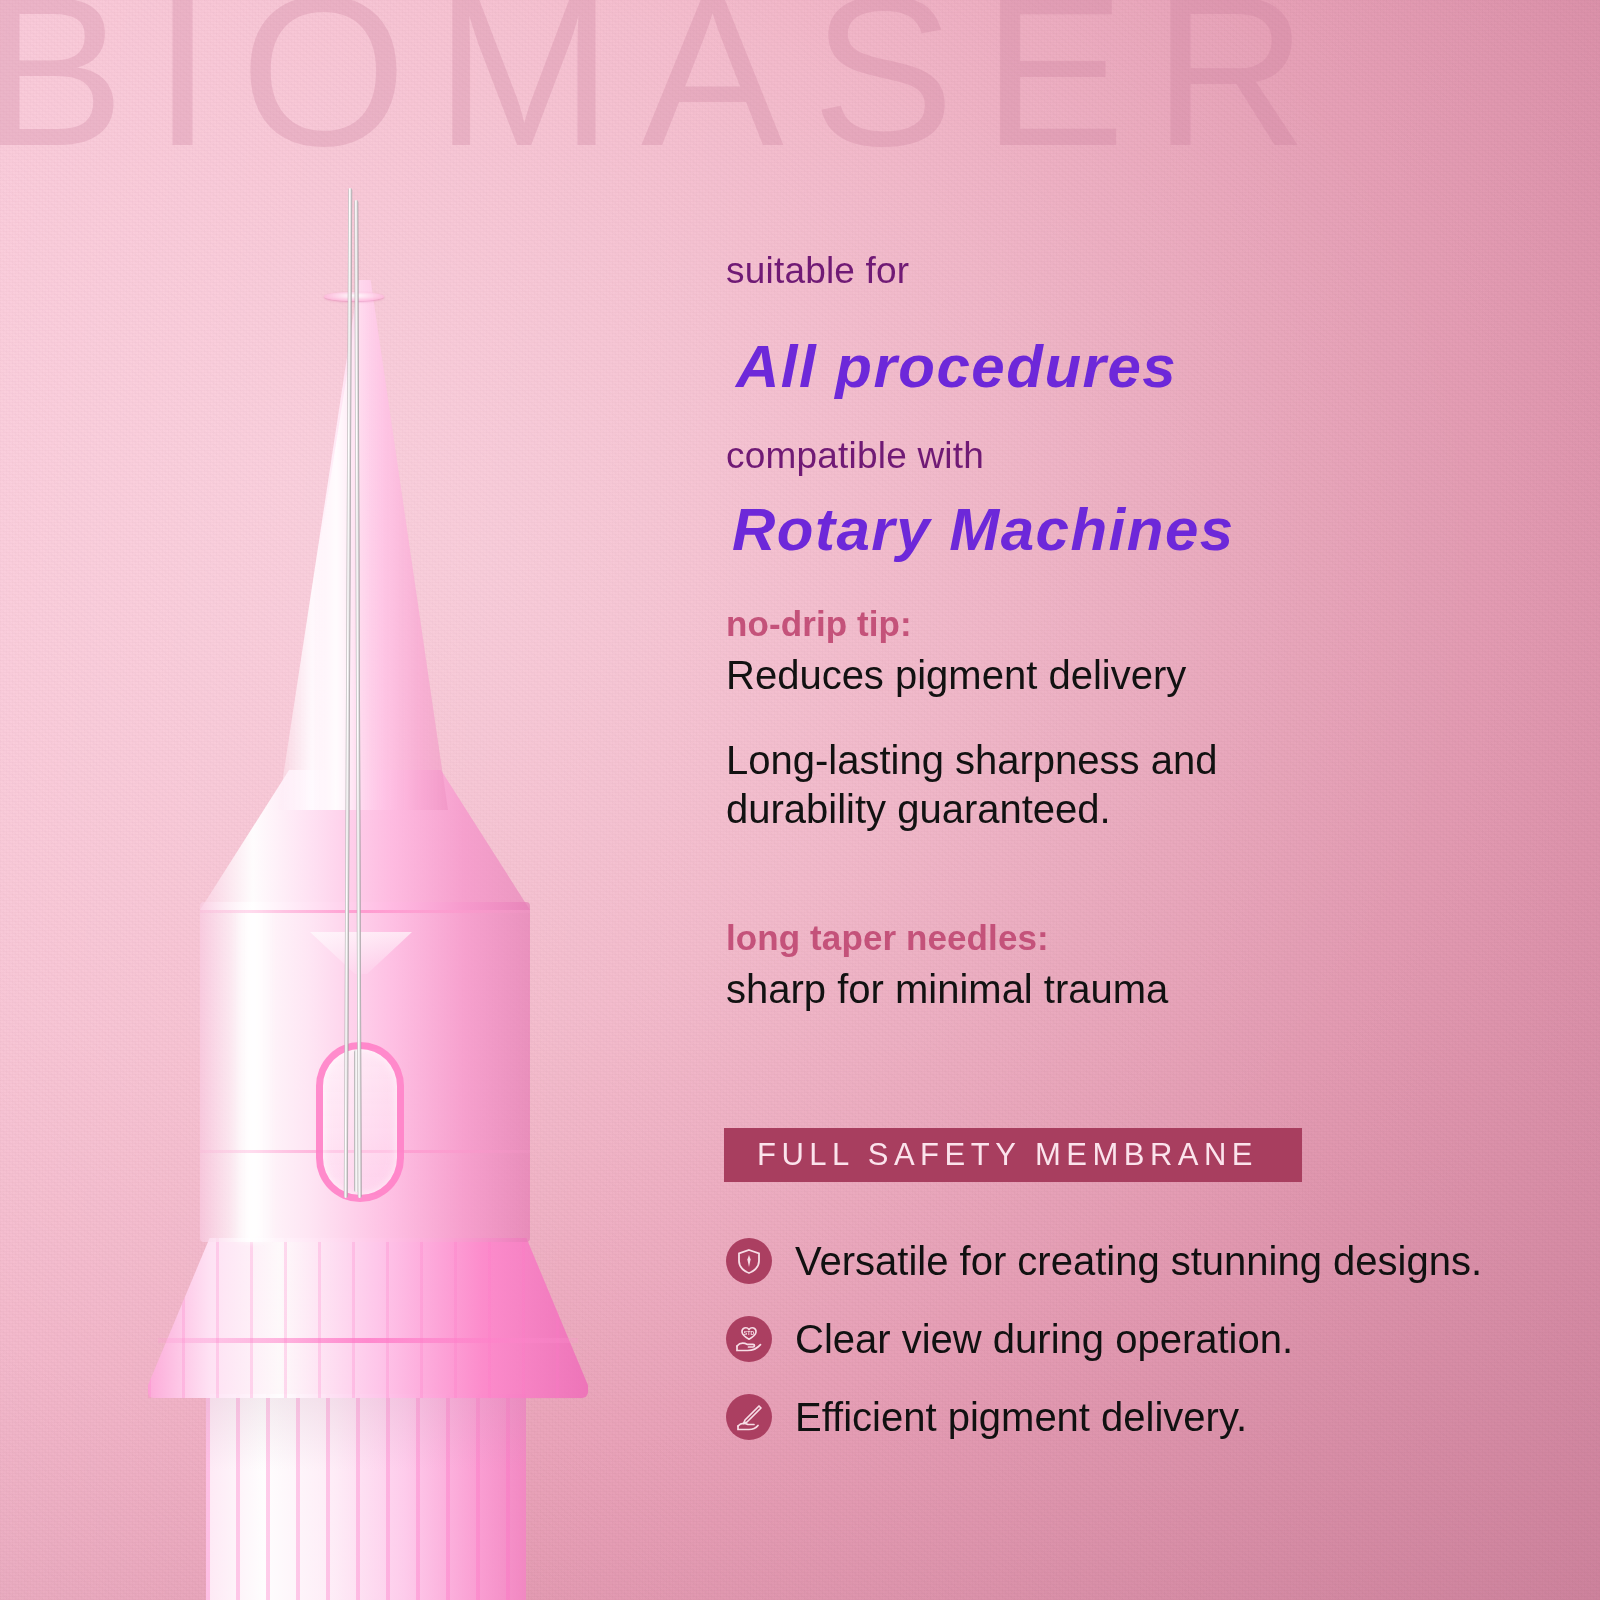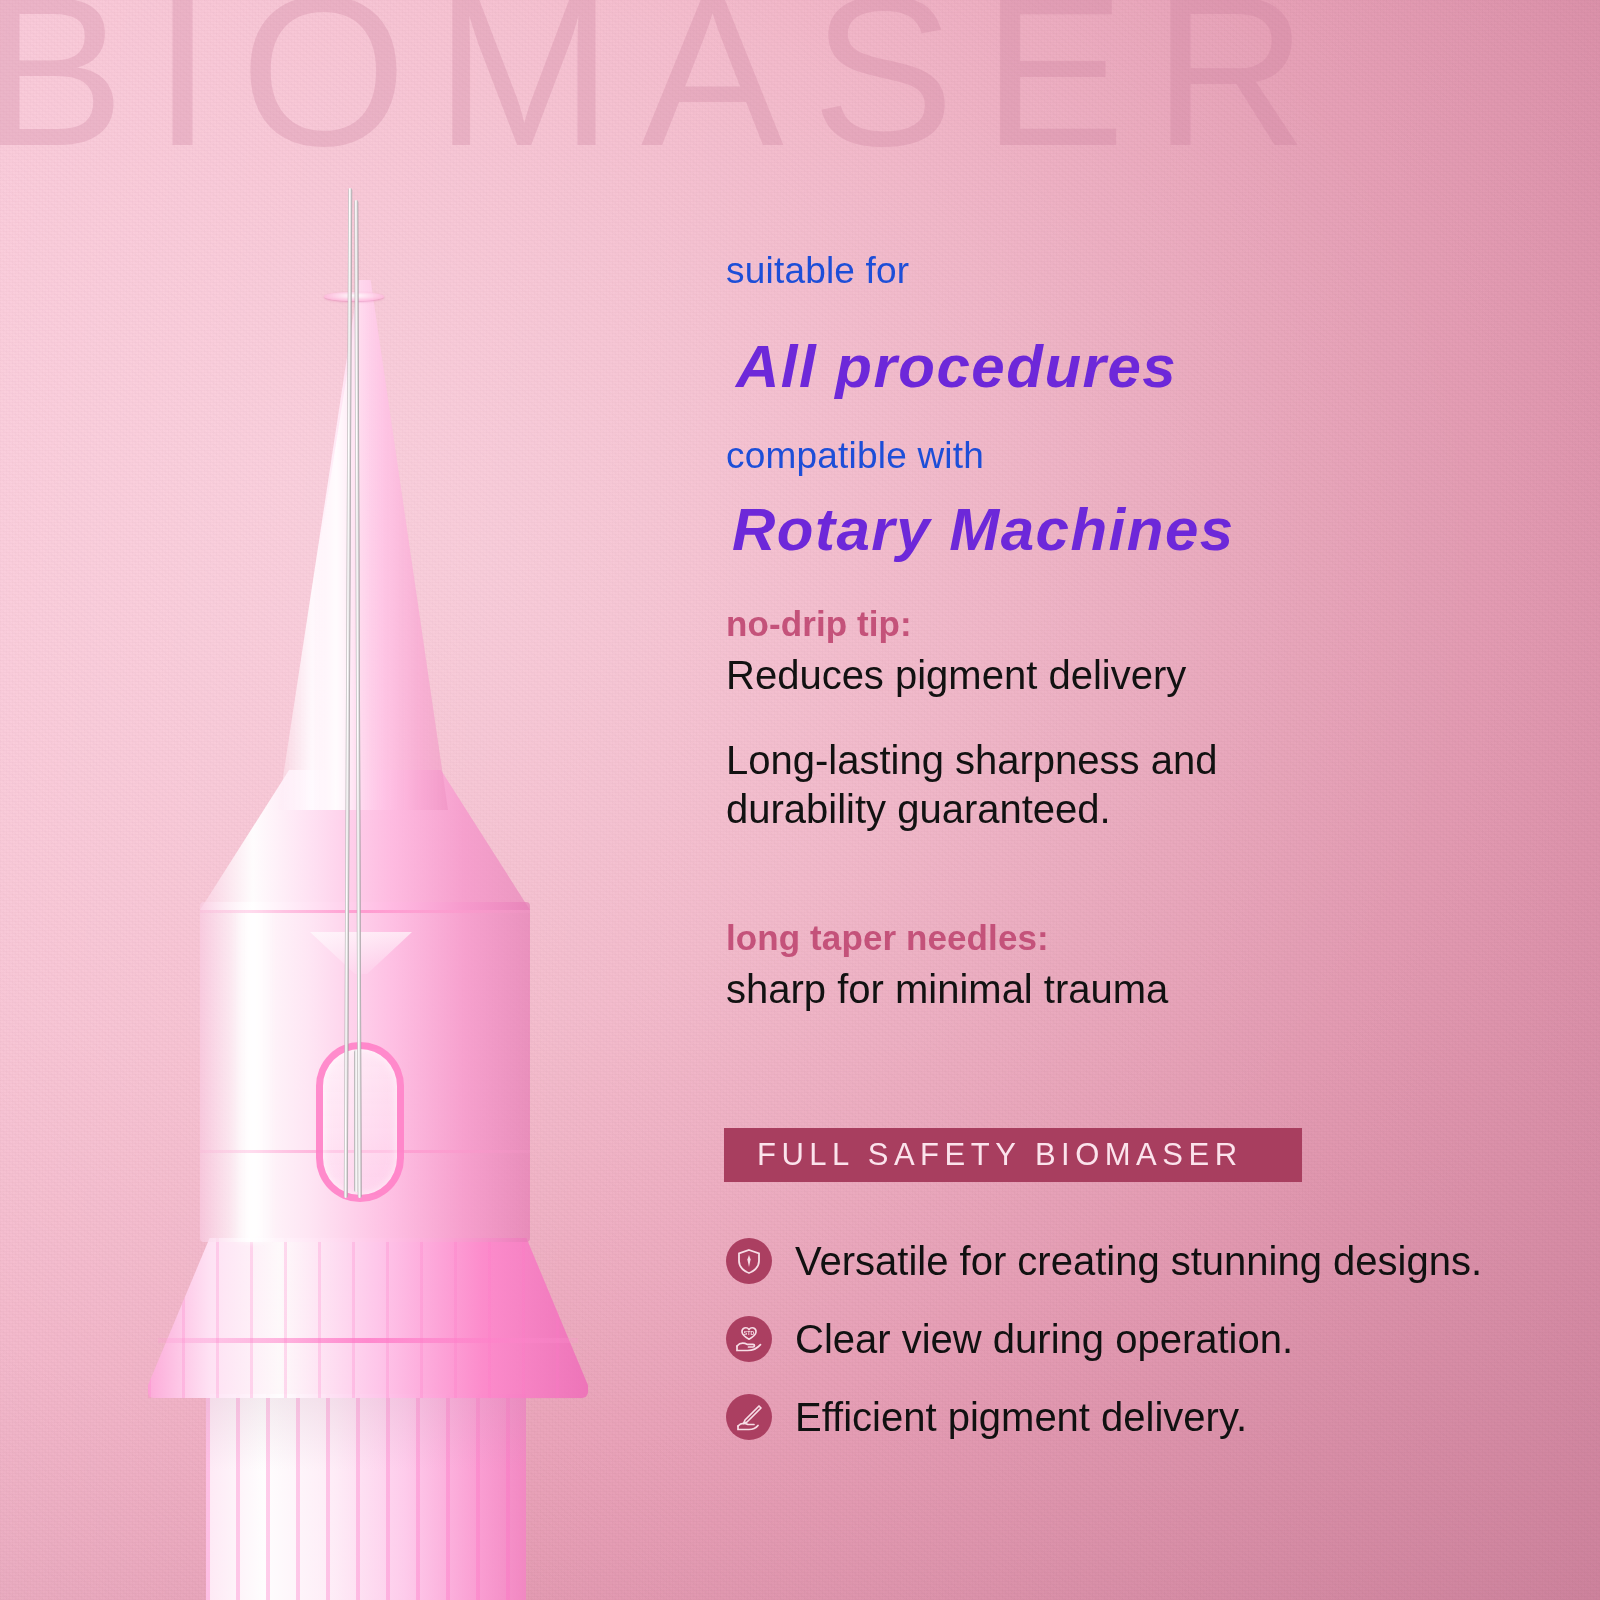--- a/index.html
+++ b/index.html
@@ -185,21 +185,21 @@
   #stem-shadow{
     left:78px; top:1244px; width:320px; height:302px;
     background:linear-gradient(180deg, rgba(190,150,170,.18) 0%, rgba(255,255,255,0) 25%);
   }
 
   
   #text-col{
     position:absolute; left:718px; top:0; width:860px; height:1600px;
   }
   .kicker{
-    color:#1d4ed8; font-size:37px; font-weight:400; letter-spacing:.2px;
+    color:#701a75; font-size:37px; font-weight:400; letter-spacing:.2px;
     font-family:"Liberation Sans", sans-serif;
   }
   .headline{
     color:#6d28d9; font-size:60px; font-weight:700; font-style:italic;
     letter-spacing:1.5px; font-family:"Liberation Sans", sans-serif;
     white-space:nowrap;
   }
   .feat-label{
     color:#c4527a; font-size:35px; font-weight:700; letter-spacing:.1px;
   }
@@ -299,21 +299,21 @@
     <div class="feat-body" style="white-space:pre-line">Long-lasting sharpness and
 durability guaranteed.</div>
   </div>
 
   <div id="feat3">
     <div class="feat-label">long taper needles:</div>
     <div class="feat-body">sharp for minimal trauma</div>
   </div>
 
   <div id="badge">
-    <span id="badge-text">FULL SAFETY BIOMASER</span>
+    <span id="badge-text">FULL SAFETY MEMBRANE</span>
   </div>
 
   <div id="bullets">
 
     <div class="bullet">
       <span class="bullet-icon">
         <svg width="28" height="28" viewBox="0 0 28 28">
           <path d="M14 3 L24 6.5 V14 C24 20 19 24.5 14 26 C9 24.5 4 20 4 14 V6.5 Z" fill="none" stroke="#f7dde6" stroke-width="1.8"></path>
           <path d="M14 8 L15.6 12.5 L14 20 L12.4 12.5 Z" fill="#f7dde6"></path>
         </svg>

